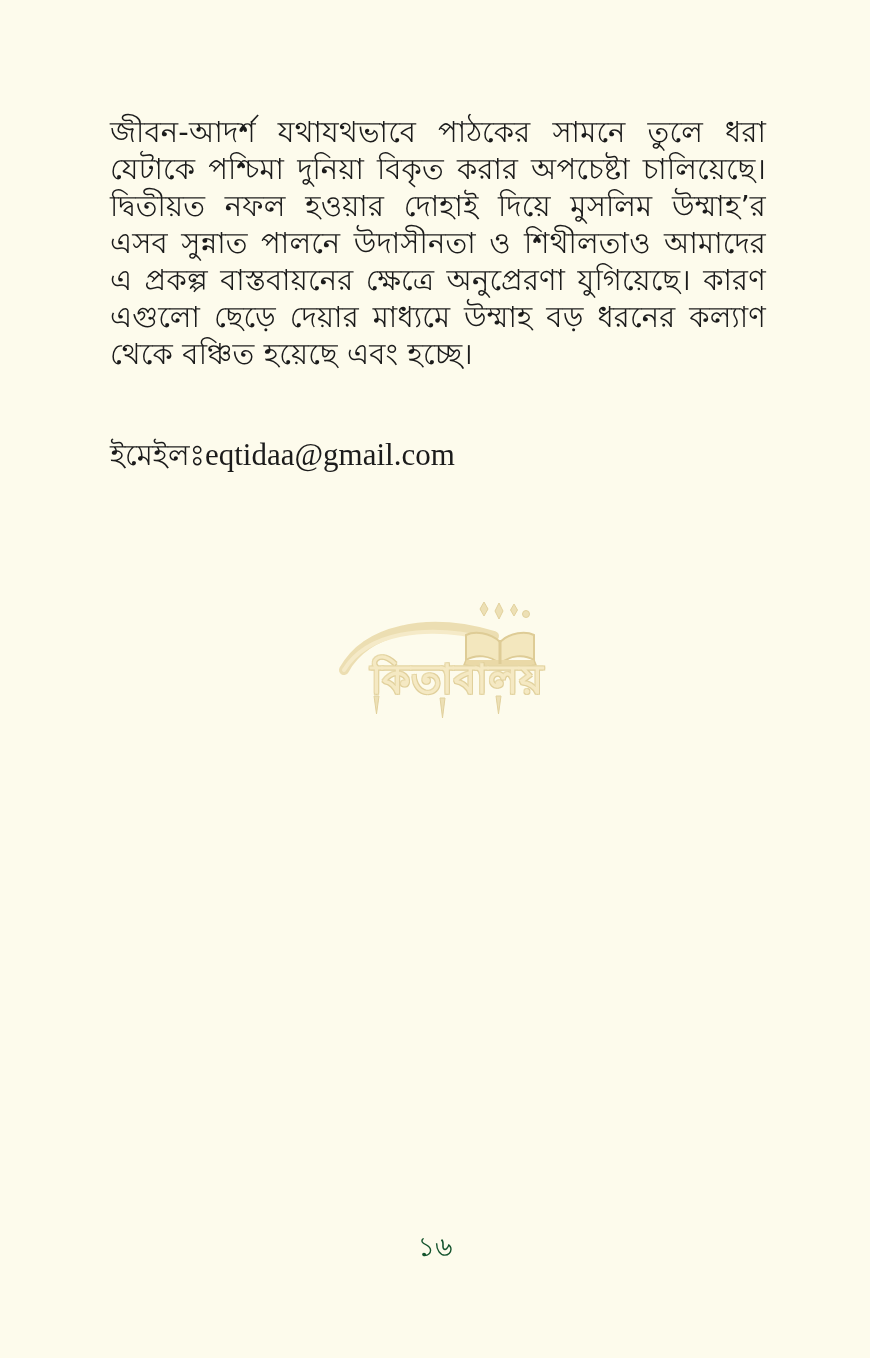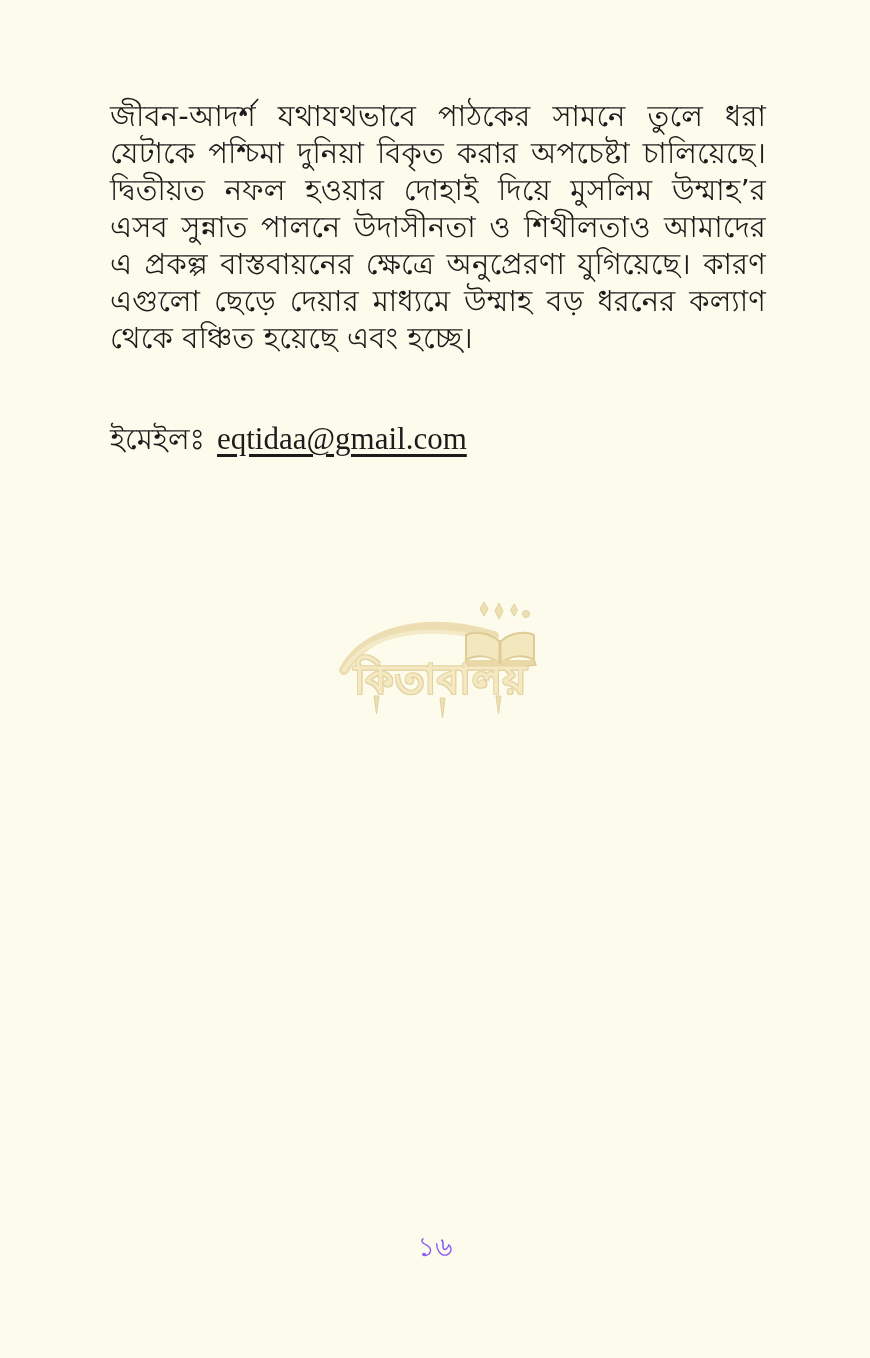--- a/index.html
+++ b/index.html
@@ -17,45 +17,43 @@
     font-family: "DejaVu Sans", "Liberation Sans", sans-serif;
     color: #1b1b1b;
   }
   .content {
     position: absolute;
     top: 98px;
     left: 110px;
     width: 656px;
   }
   .body-text p {
-    margin: 0 0 17px 0;
+    margin: 16px 0 17px 0;
     font-size: 29px;
     line-height: 37px;
     text-align: justify;
     text-justify: inter-word;
     letter-spacing: 0.2px;
   }
   .signature {
     margin-top: 62px;
     font-size: 29px;
     line-height: 40px;
   }
   .signature .sig-line {
     margin: 0;
   }
   .email-line {
     display: flex;
     align-items: baseline;
-    gap: 12px;
     margin-top: 2px;
   }
   .email-address {
     font-family: "Liberation Serif", "DejaVu Serif", serif;
     font-size: 31px;
-    text-decoration: underline;
     text-underline-offset: 5px;
     color: #1b1b1b;
     text-align: center;
   }
   
   .watermark {
     position: absolute;
     left: 336px;
     top: 600px;
     width: 224px;
@@ -66,41 +64,41 @@
   .watermark svg {
     position: absolute;
     left: 0;
     top: 0;
   }
   .watermark-text {
     position: absolute;
     left: 18px;
     top: 48px;
     width: 190px;
-    text-align: left;
+    text-align: right;
     font-size: 40px;
     font-weight: bold;
     letter-spacing: 1px;
     color: #F4E7BC;
     text-shadow:
       0 0 1px #D9C488,
       1px 1px 0 #DCC98F,
       -1px -1px 0 #E6D6A2,
       1px -1px 0 #DCC98F,
       -1px 1px 0 #DCC98F;
   }
   
   .page-number {
     position: absolute;
     top: 1226px;
     left: 0;
     width: 100%;
     text-align: center;
     font-size: 27px;
-    color: #8b5cf6;
+    color: #14532d;
   }
 </style>
 </head>
 <body>
 
 <div class="page">
 
   <div class="content">
 
     <div class="body-text">

